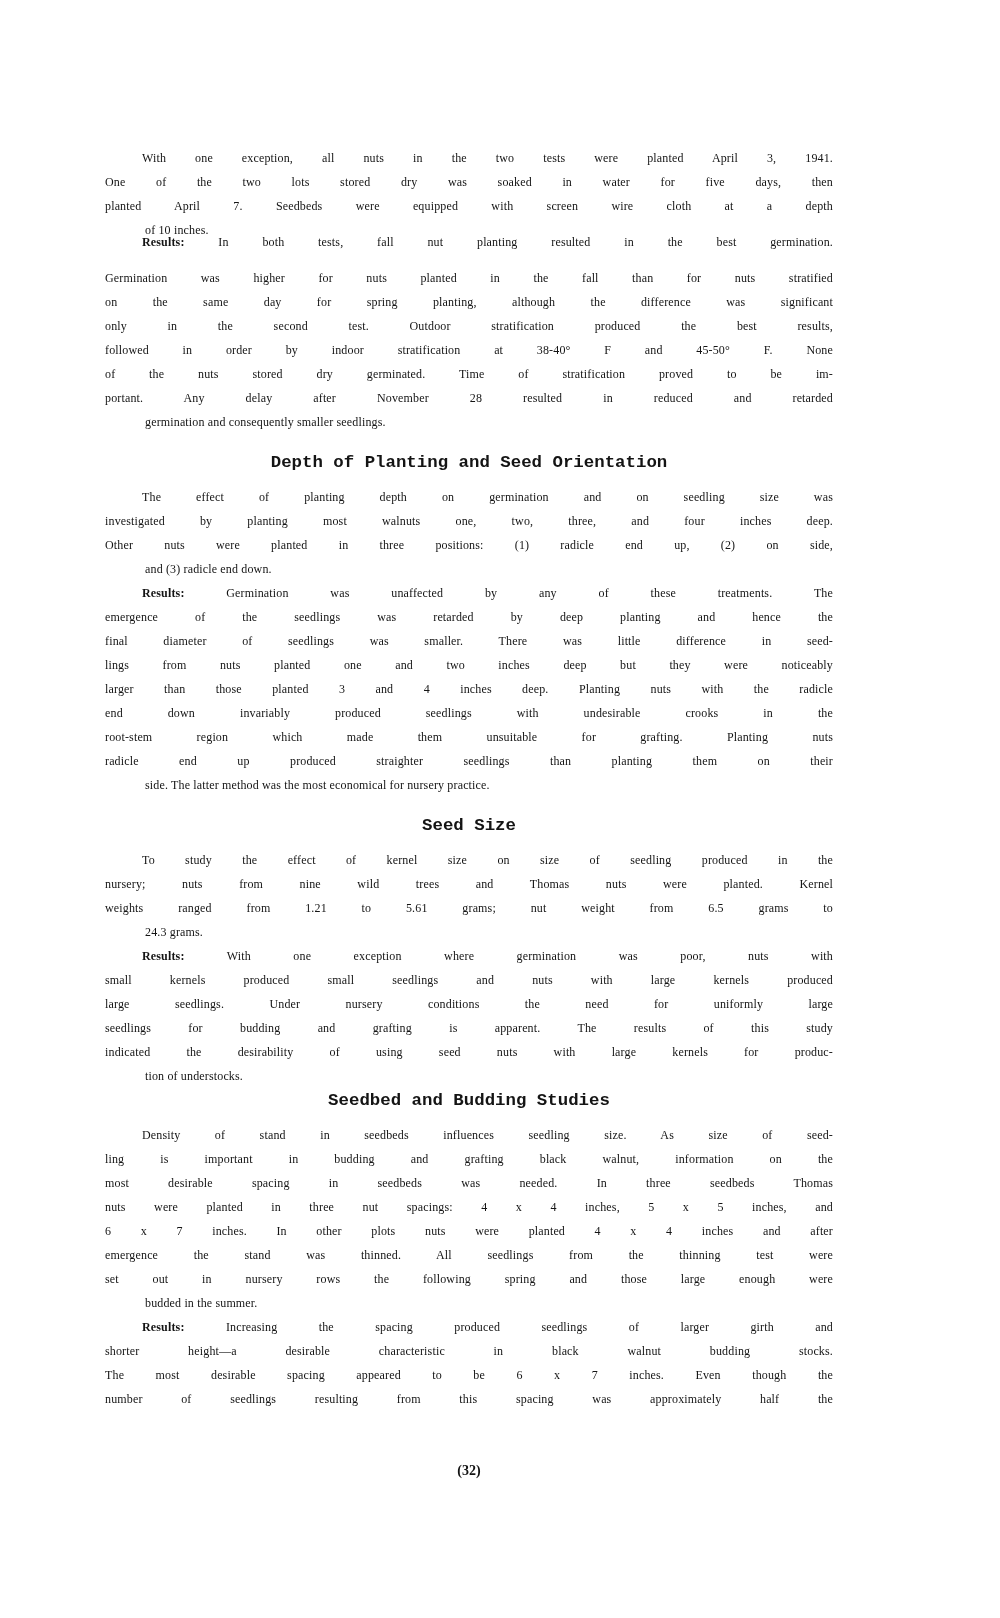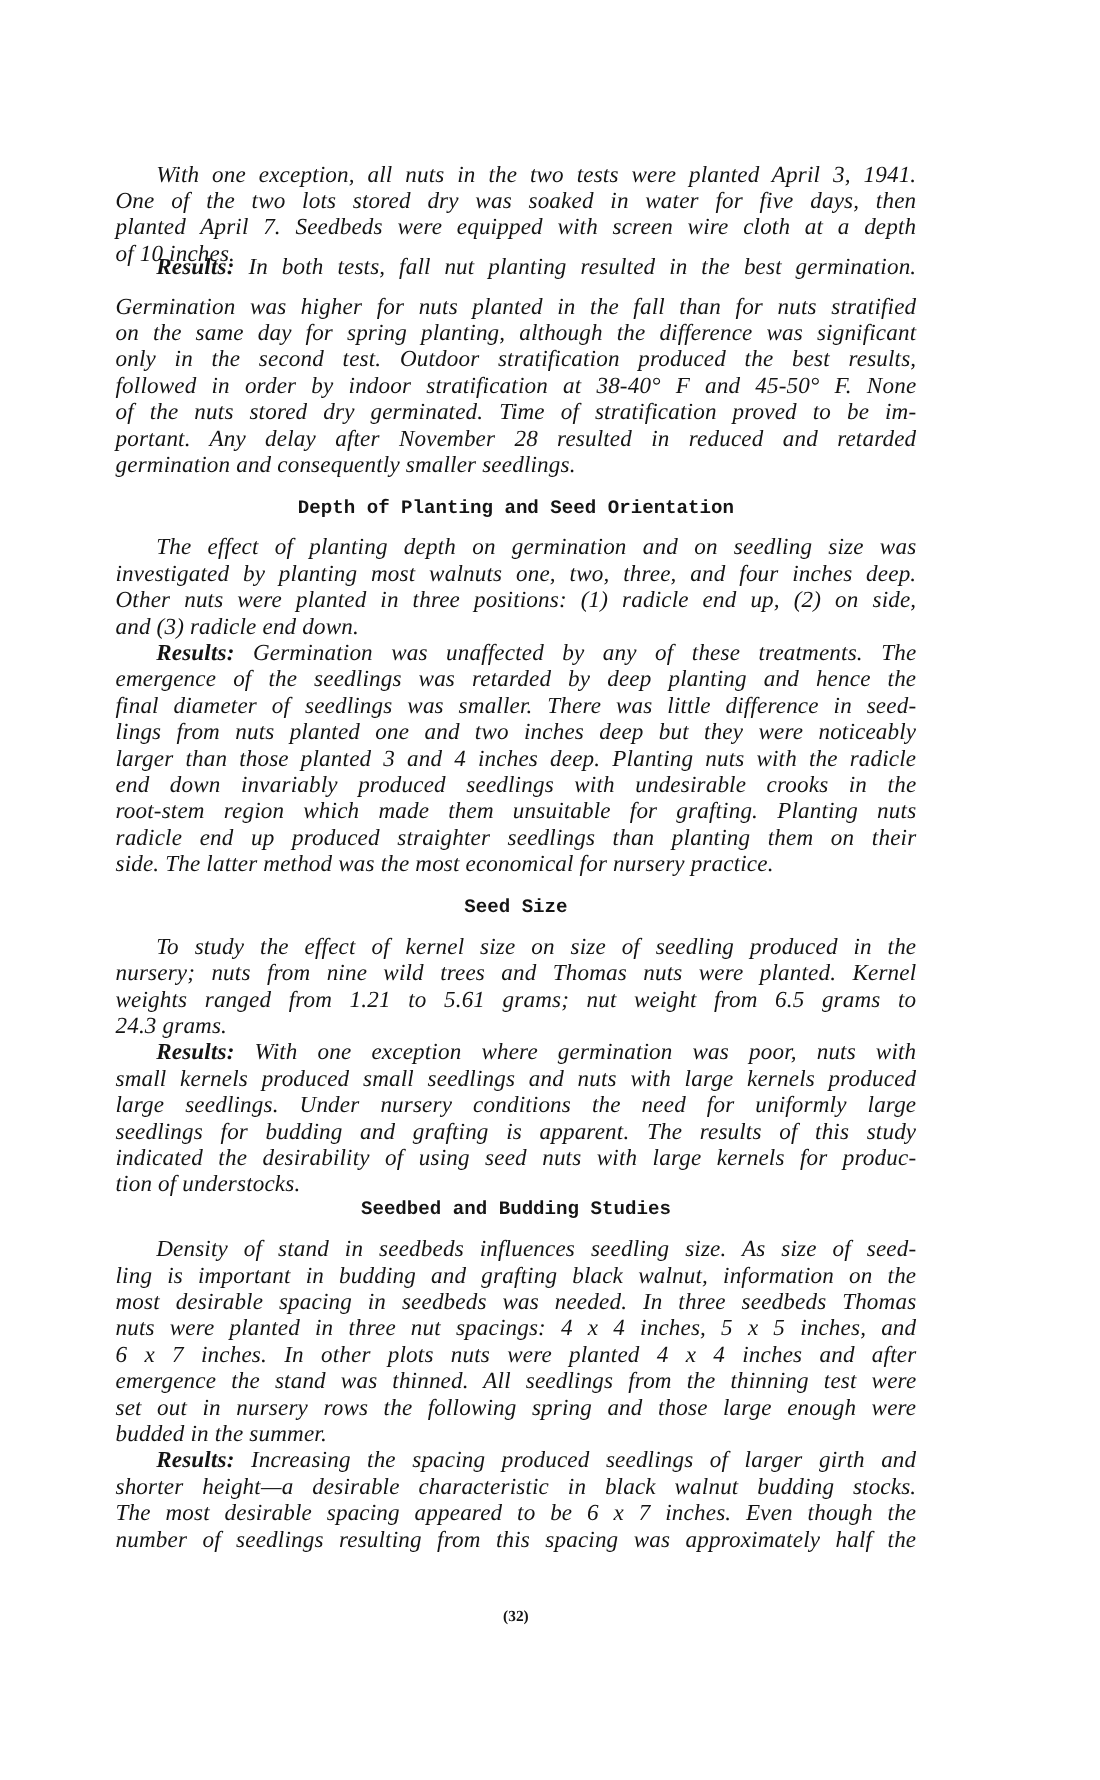--- a/index.html
+++ b/index.html
@@ -1,21 +1,21 @@
 <!DOCTYPE html>
 <html><head>
 <meta charset="utf-8">
 <style>
   html, body { margin: 0; padding: 0; background: #ffffff; }
   body { width: 1000px; height: 1618px; position: relative; overflow: hidden;
          font-family: "Liberation Serif", "DejaVu Serif", serif; color: #141414; }
   .page { position: absolute; left: 105px; top: 146px; width: 728px; }
-  .line { position: absolute; left: 0; width: 728px; height: 24px; font-size: 21px; line-height: 24px;
-          white-space: nowrap; text-align: justify; text-align-last: justify; letter-spacing: 0.15px; font-style: italic; }
-  .line.last { text-align-last: left; }
+  .line { position: absolute; left: 0; width: 728px; height: 24px; font-size: 12px; line-height: 24px;
+          white-space: nowrap; text-align: justify; text-align-last: justify; letter-spacing: 0.15px; }
+  .line.last { text-align-last: left; margin-left: 40px; }
   .line.indent { text-indent: 37px; }
   .lead { font-weight: bold; }
   .heading { position: absolute; left: 0; width: 728px; text-align: center; font-weight: bold;
              font-size: 17.4px; line-height: 24px; font-family: Liberation Mono, monospace; }
   .folio { position: absolute; left: 0; width: 728px; top: 1317px; text-align: center;
            font-weight: bold; font-size: 14px; }
 </style>
 </head>
 <body>
 

